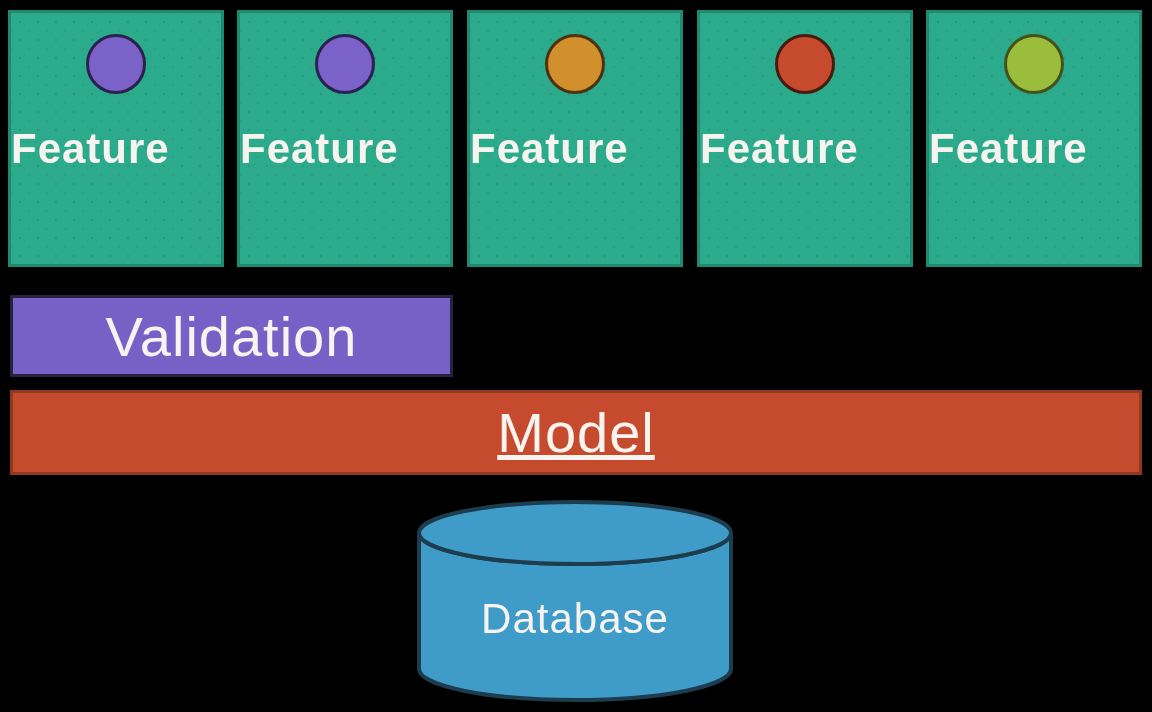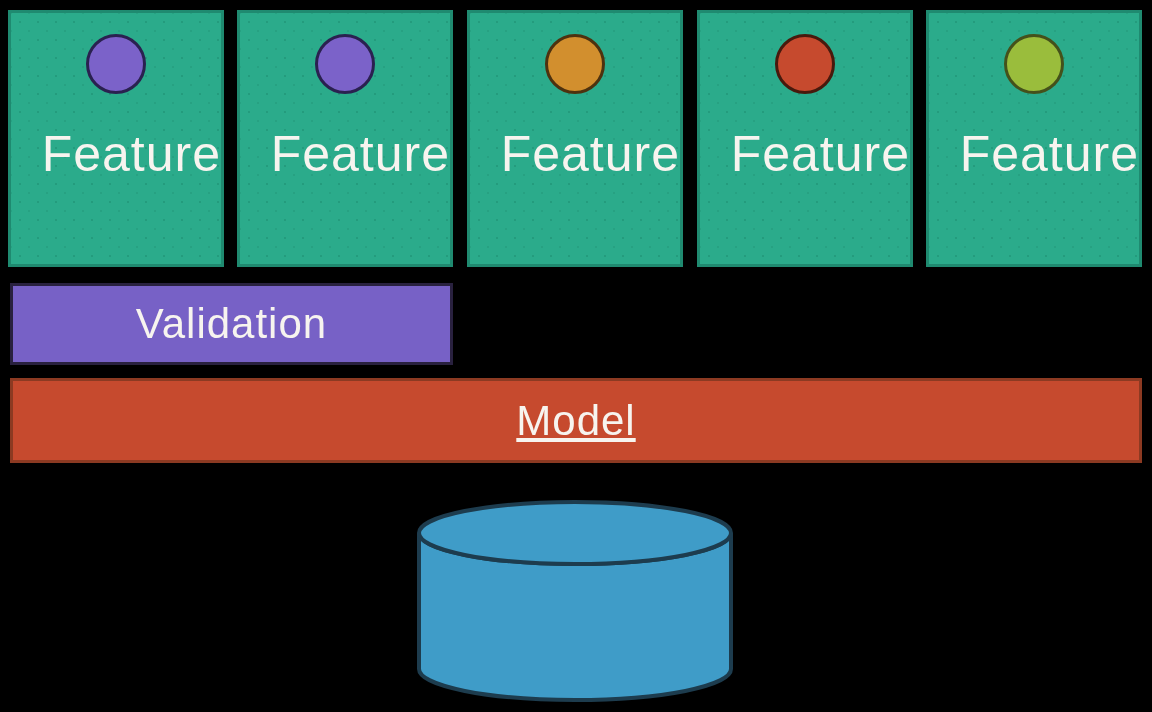--- a/index.html
+++ b/index.html
@@ -40,38 +40,39 @@
     height: 60px;
     border-radius: 50%;
     box-sizing: border-box;
     border: 3px solid transparent;
   }
   .feature-box .feature-label {
     position: absolute;
     top: 112px;
     left: 0;
     width: 100%;
-    text-align: right;
-    font-size: 50px;
-    font-weight: 400;
+    text-align: left;
+    font-size: 42px;
+    font-weight: 700;
     letter-spacing: 1px;
     color: #f7f4ef;
   }
   
   .bar {
     position: absolute;
     box-sizing: border-box;
     border: 3px solid transparent;
     display: flex;
     align-items: center;
     justify-content: center;
-    font-size: 42px;
+    font-size: 56px;
     font-weight: 300;
     letter-spacing: 1px;
     color: #f7f4ef;
+    margin-top: 12px;
   }
   .validation-bar {
     left: 10px;
     top: 283px;
     width: 443px;
     height: 82px;
   }
   .model-bar {
     left: 10px;
     top: 378px;
@@ -135,14 +136,15 @@
   <div class="bar model-bar" style="background-color: rgb(198, 74, 46); border-color: rgb(140, 58, 34); text-decoration: underline;">
     <span>Model</span>
   </div>
 
   <div class="database-wrap">
     <svg width="320" height="206" viewBox="0 0 320 206">
       <path d="M 4,35 L 4,171 A 156,31 0 0 0 316,171 L 316,35 A 156,31 0 0 1 4,35 Z" stroke-width="4" style="fill: rgb(63, 156, 200); stroke: rgb(29, 60, 78);"></path>
       <ellipse cx="160" cy="35" rx="156" ry="31" stroke-width="4" style="fill: rgb(63, 156, 200); stroke: rgb(29, 60, 78);"></ellipse>
     </svg>
   </div>
+  <div class="database-label">Database</div>
 
 </div>
 
 </body></html>

